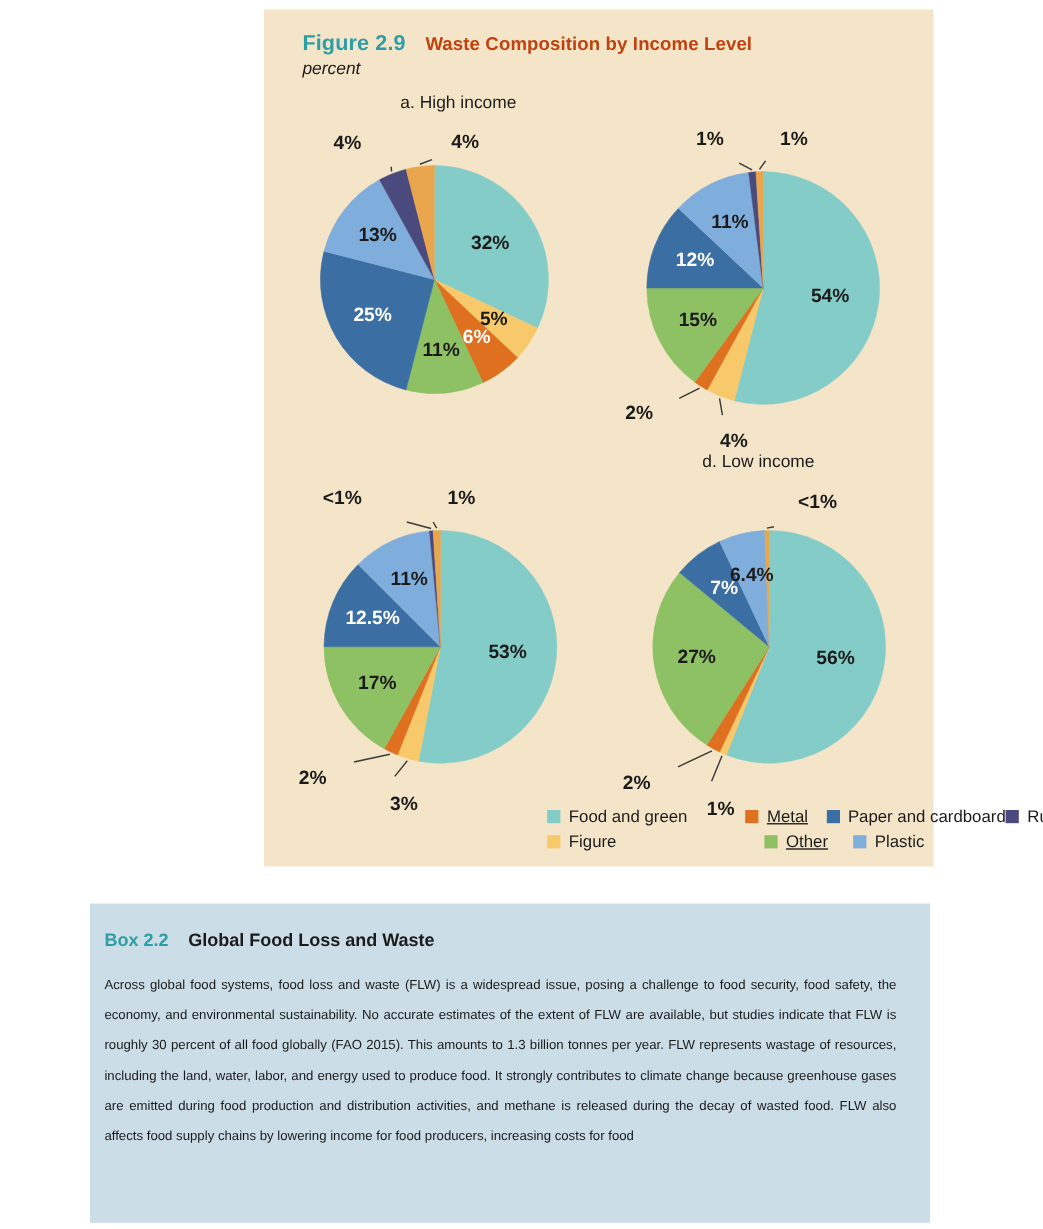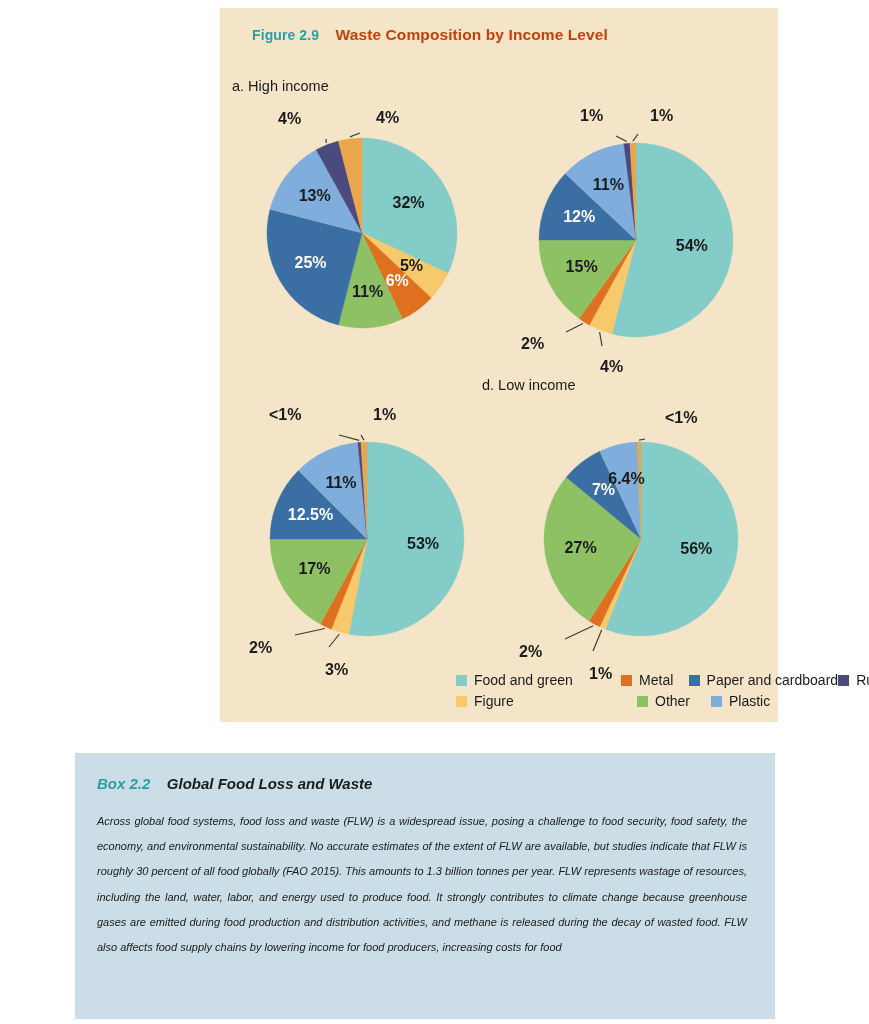--- a/index.html
+++ b/index.html
@@ -19,41 +19,42 @@
     width:558px; height:714px;
     background:#F5E5C8;
     box-sizing:border-box;
   }
   #fig-header{
     position:absolute; left:32px; top:18px; width:510px;
   }
   .fig-num{
     color:#2E9EA6;
     font-weight:bold;
-    font-size:14px;
+    font-size:18px;
     letter-spacing:0.1px;
   }
   .fig-title{
     color:#c2410c;
     font-weight:bold;
     font-size:15.5px;
     margin-left:12px;
     letter-spacing:0.1px;
   }
   .fig-sub{
     display:block;
     font-style:italic;
     font-size:14.5px;
     color:#1b1b1b;
     margin-top:3px;
   }
   .chart-title{
     position:absolute;
     font-size:14.5px;
     color:#1b1b1b;
+    text-align:center;
     white-space:nowrap;
   }
   svg.pie{ position:absolute; overflow:visible; }
   .slice-label{
     font-family:"Liberation Sans", sans-serif;
     font-size:16px;
     font-weight:bold;
     fill:#1b1b1b;
     text-anchor:middle;
     dominant-baseline:middle;
@@ -71,50 +72,50 @@
   #legend{
     position:absolute;
     left:236px; top:664px;
     width:520px;
   }
   .legend-row{ display:flex; align-items:flex-start; height:21px; }
   .legend-item{ display:flex; align-items:center; }
   .sw{ width:11px;height:11px; flex:0 0 auto; margin-right:7px; }
   .lg-text{ font-size:14px; color:#1b1b1b; white-space:nowrap; }
   
-  .c1{ width:181px; } .c2{ width:74px; } .c3{ width:164px;text-align:right; } .c4{ width:auto; }
+  .c1{ width:181px; } .c2{ width:74px;text-decoration:underline; } .c3{ width:164px;text-align:right; } .c4{ width:auto; }
   
   #box-panel{
     position:absolute;
     left:75px; top:753px;
     width:700px; height:266px;
     background:#CBDDE6;
     box-sizing:border-box;
-    padding:22px 28px 0 22px;
-    font-style:italic;
+    padding:22px 28px 0 12px;
   }
   .box-num{ color:#2E9EA6; font-weight:bold; font-size:15px; }
   .box-title{ color:#1b1b1b; font-weight:bold; font-size:15px; margin-left:12px; }
   #box-body{
     margin-top:16px;
     font-size:11px;
     line-height:25.2px;
     color:#1b1b1b;
     text-align:justify;
     text-justify:inter-word;
   }
 </style>
 </head>
 <body>
 
 <div id="figure-panel">
 
   <div id="fig-header">
     <span class="fig-num">Figure 2.9</span>
     <span class="fig-title">Waste Composition by Income Level</span>
+    <span class="fig-sub">percent</span>
   </div>
 
   <div class="chart-title" style="left:12px; top:70px; width:300px;">a. High income</div>
   <div class="chart-title" style="left:262px; top:369px; width:300px;">d. Low income</div>
 
   <svg class="pie" id="pie-0" style="left:27px;  top:92px;" width="240" height="235" viewBox="0 0 240 235">
       <path d="M 115 133 L 115.00 38.00 A 95 95 0 0 1 200.96 173.45 Z" fill="#84CCC8" stroke="#84CCC8" stroke-width="0.4"></path>
       <path d="M 115 133 L 200.96 173.45 A 95 95 0 0 1 184.25 198.03 Z" fill="#F8C96B" stroke="#F8C96B" stroke-width="0.4"></path>
       <path d="M 115 133 L 184.25 198.03 A 95 95 0 0 1 155.45 218.96 Z" fill="#DE7020" stroke="#DE7020" stroke-width="0.4"></path>
       <path d="M 115 133 L 155.45 218.96 A 95 95 0 0 1 91.37 225.02 Z" fill="#8DC163" stroke="#8DC163" stroke-width="0.4"></path>

